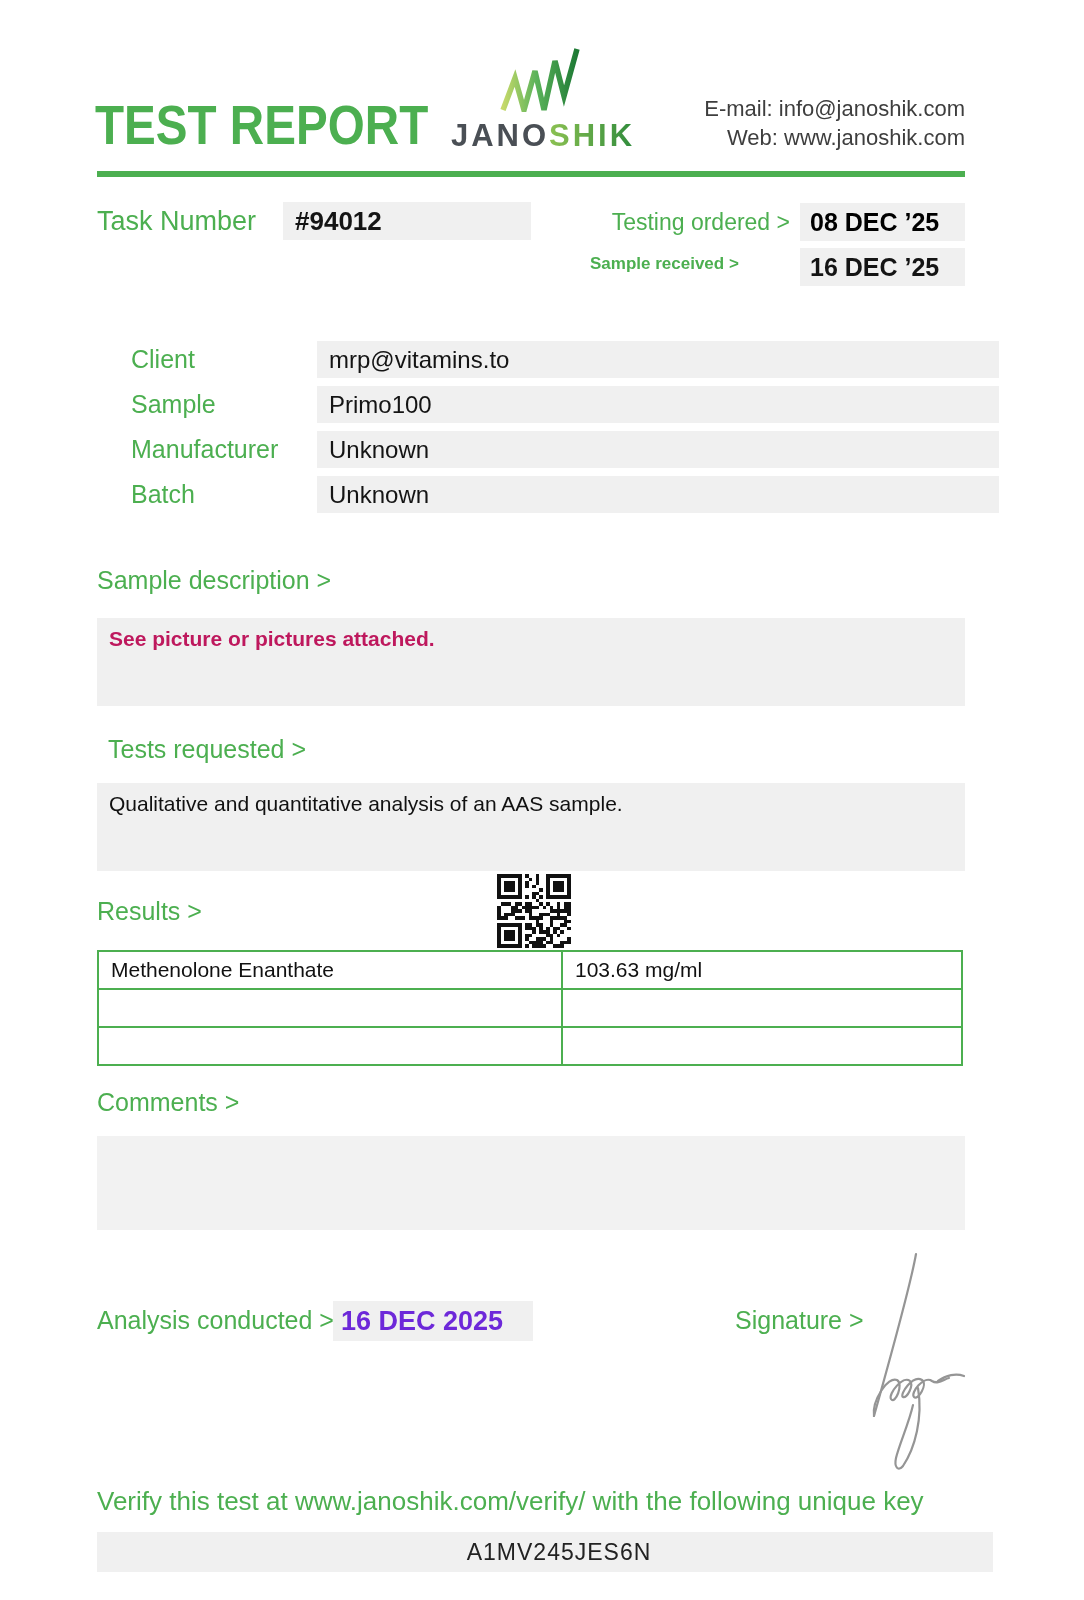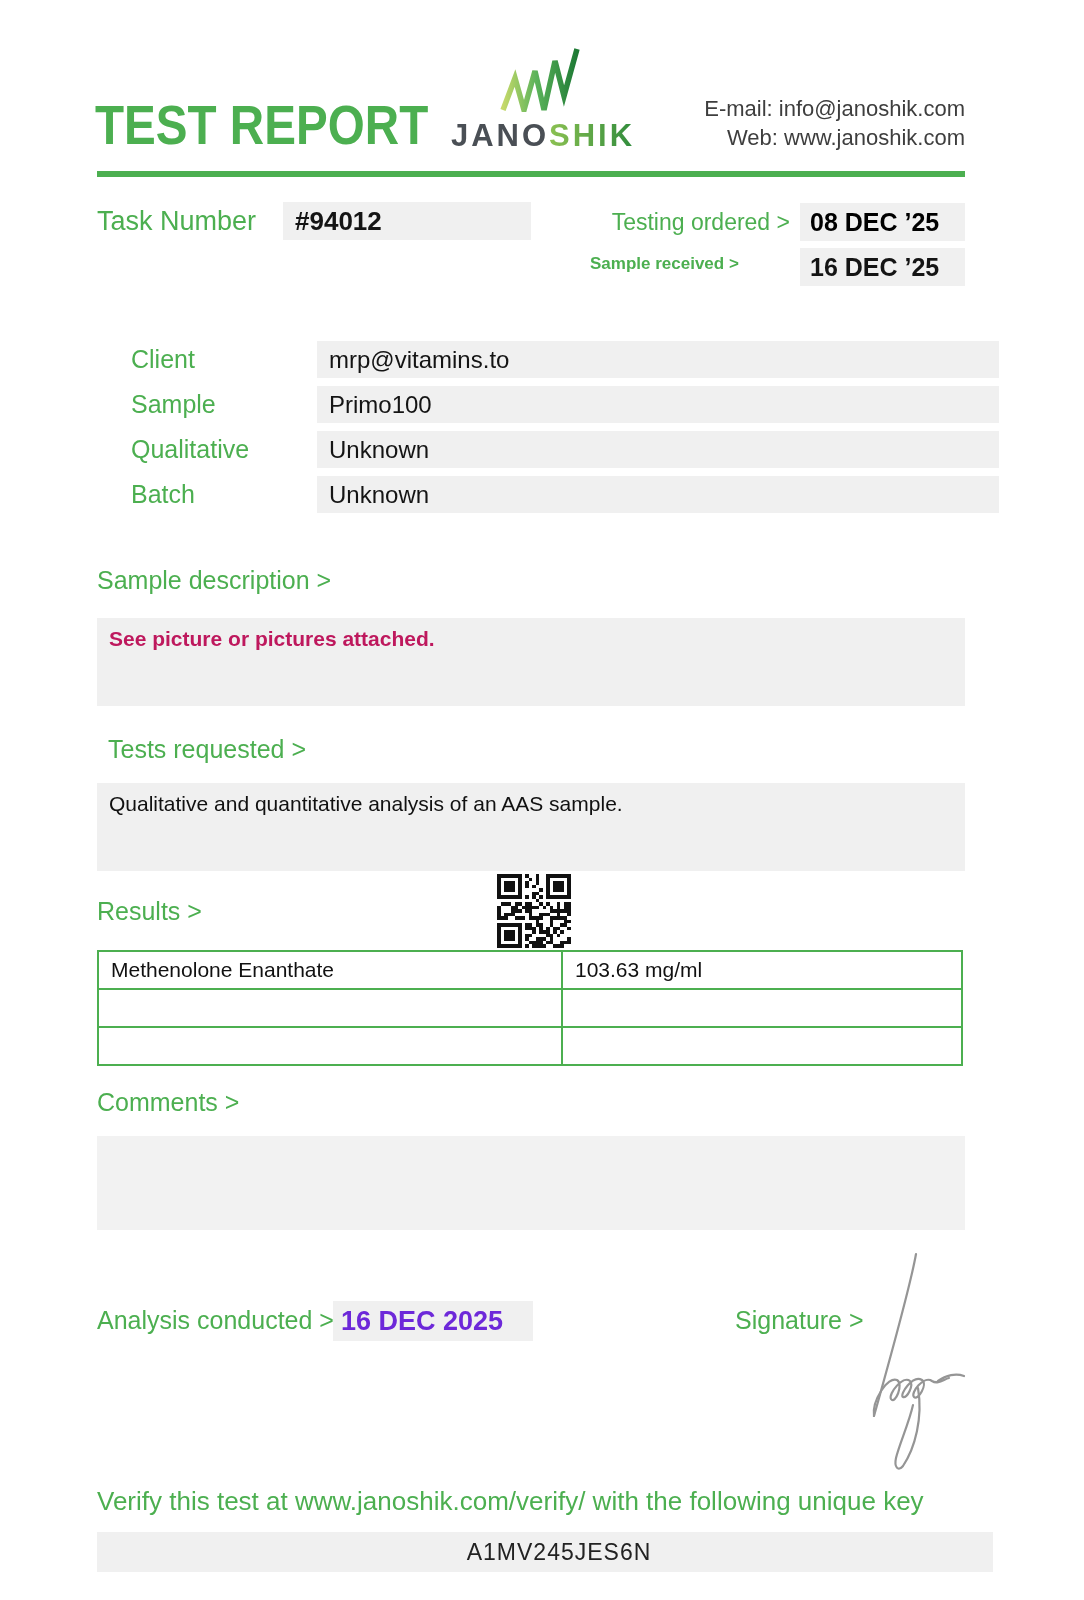--- a/index.html
+++ b/index.html
@@ -120,21 +120,21 @@
   <div class="abs details">
     <div class="detail-row">
       <div class="dlabel">Client</div>
       <div class="dval">mrp@vitamins.to</div>
     </div>
     <div class="detail-row">
       <div class="dlabel">Sample</div>
       <div class="dval">Primo100</div>
     </div>
     <div class="detail-row">
-      <div class="dlabel">Qualitative</div>
+      <div class="dlabel">Manufacturer</div>
       <div class="dval">Unknown</div>
     </div>
     <div class="detail-row">
       <div class="dlabel">Batch</div>
       <div class="dval">Unknown</div>
     </div>
   </div>
 
   <div class="abs sec-head desc-head">Sample description &gt;</div>
   <div class="abs desc-box gbox">See picture or pictures attached.</div>

